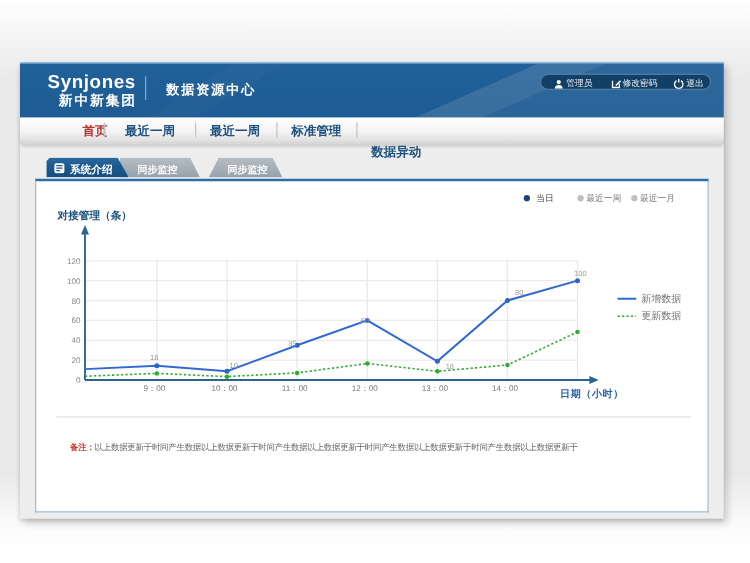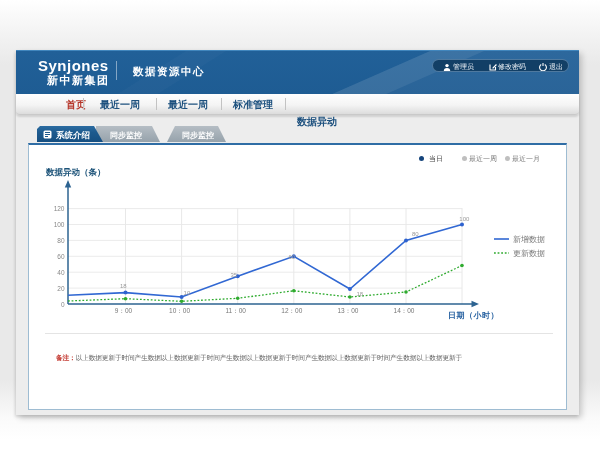--- a/index.html
+++ b/index.html
@@ -105,21 +105,21 @@
     </div>
   <div class="panel">
     <div class="radios">
       <span class="dot" style="left:390px; background:#16457c;"></span>
       <span class="lbl" style="left:400px; color:#444;">当日</span>
       <span class="dot" style="left:433px; background:#bfbfbf;"></span>
       <span class="lbl" style="left:440px; color:#777;">最近一周</span>
       <span class="dot" style="left:476px; background:#bfbfbf;"></span>
       <span class="lbl" style="left:483px; color:#777;">最近一月</span>
     </div>
-    <div class="ylabel">数据异动（条）</div>
+    <div class="ylabel">对接管理（条）</div>
     <svg style="position:absolute; left:0; top:35px;" width="537" height="150" viewBox="0 0 537 150">
 
       <g stroke="#ebebeb" stroke-width="1">
         <line x1="39" y1="108.1" x2="433" y2="108.1"></line>
         <line x1="39" y1="92.2" x2="433" y2="92.2"></line>
         <line x1="39" y1="76.3" x2="433" y2="76.3"></line>
         <line x1="39" y1="60.4" x2="433" y2="60.4"></line>
         <line x1="39" y1="44.5" x2="433" y2="44.5"></line>
         <line x1="39" y1="28.6" x2="433" y2="28.6"></line>
       </g>

